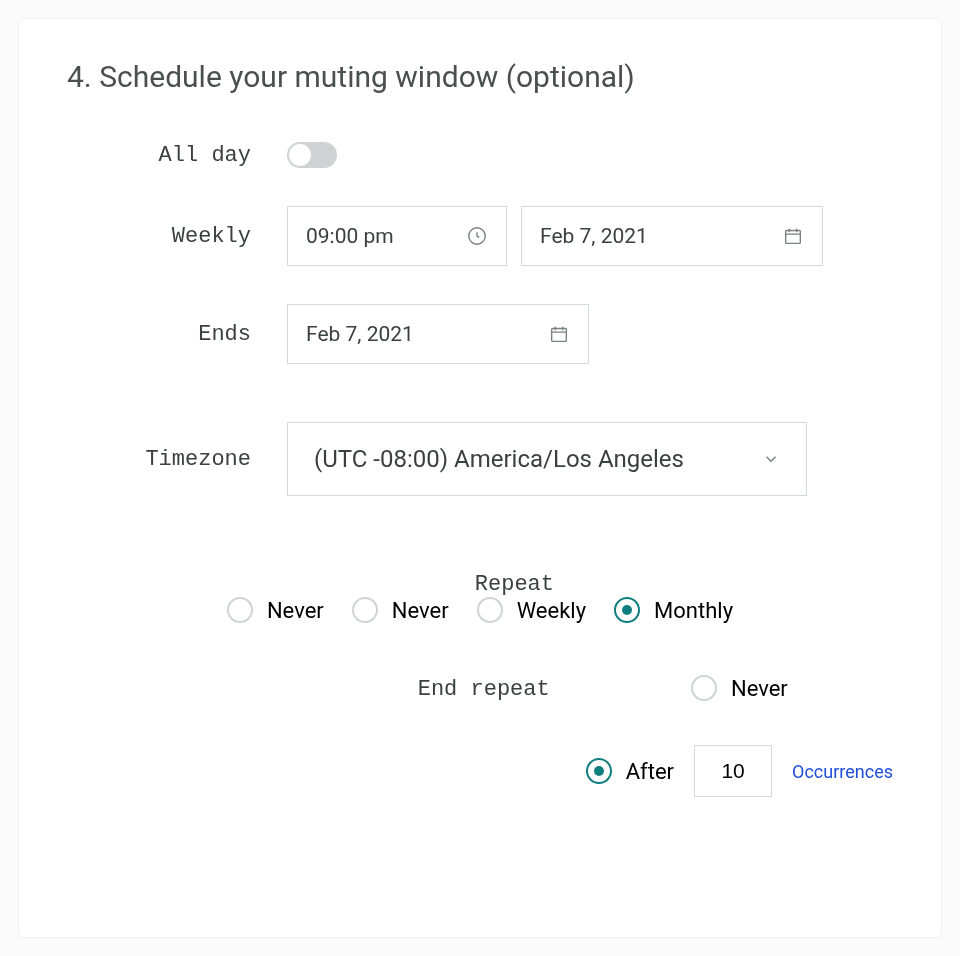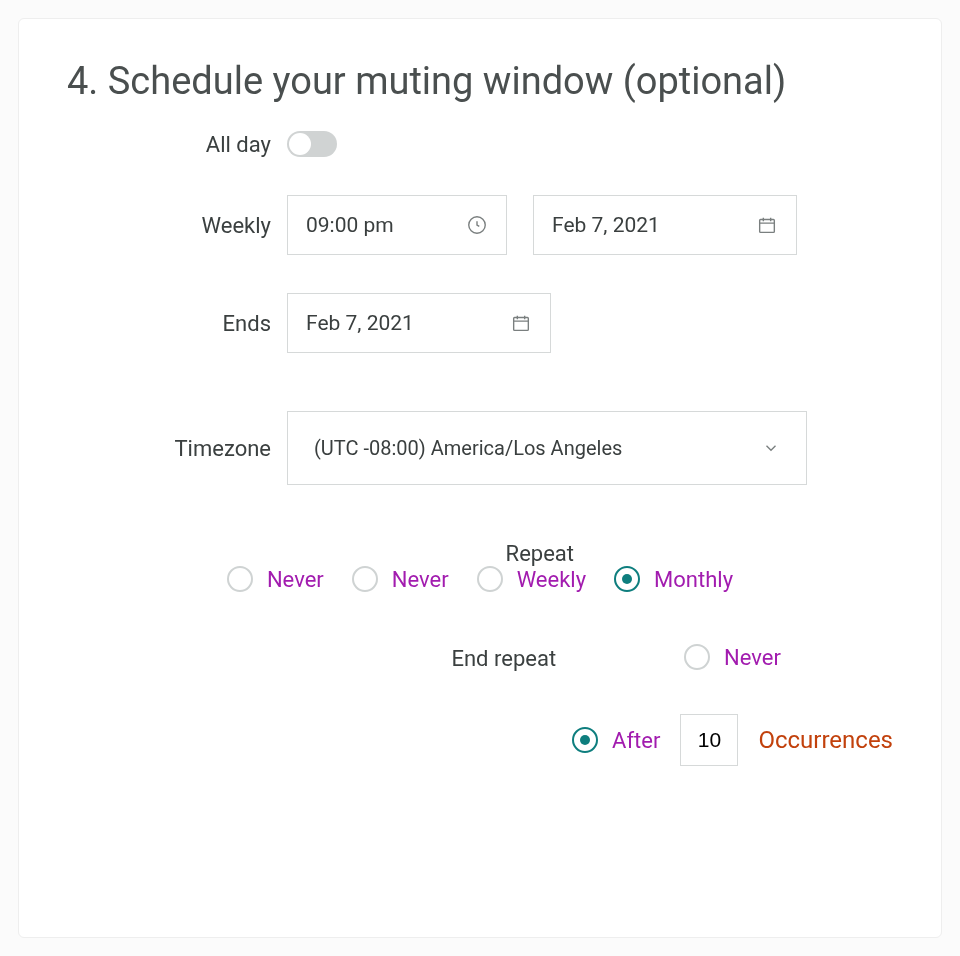--- a/index.html
+++ b/index.html
@@ -16,45 +16,46 @@
       color: #393f3f;
     }
     .panel {
       background: #ffffff;
       border: 1px solid #eeeeee;
       border-radius: 6px;
       padding: 40px 48px 56px 48px;
       height: 100%;
     }
     .section-title {
-      font-size: 38px;
+      font-size: 30px;
       font-weight: 400;
       color: #4a4f4f;
-      margin-bottom: 28px;
+      margin-bottom: 48px;
     }
     .form-row {
       display: flex;
       align-items: center;
       margin-bottom: 38px;
     }
     .form-row.align-top {
       align-items: flex-start;
       justify-content: flex-end;
     }
     .label-col {
       width: 220px;
       text-align: right;
-      padding-right: 16px;
+      padding-right: 36px;
       font-size: 22px;
       color: #3b4040;
+      font-family: Liberation Mono, monospace;
     }
     .controls-col {
       display: flex;
       align-items: center;
-      gap: 26px;
+      gap: 14px;
       flex-wrap: wrap;
     }
     
     .toggle {
       width: 50px;
       height: 26px;
       background: #d0d3d3;
       border-radius: 13px;
       position: relative;
       cursor: pointer;
@@ -74,33 +75,33 @@
       background: #ffffff;
       height: 60px;
       display: flex;
       align-items: center;
       justify-content: space-between;
       padding: 0 18px;
       font-size: 21px;
       color: #3a3f3f;
     }
     .time-box { width: 220px; }
-    .date-box { width: 264px; }
+    .date-box { width: 302px; }
     .input-text { flex: 1; }
     
     .select-box {
       border: 1px solid #d6d9d9;
       background: #ffffff;
       height: 74px;
       width: 520px;
       display: flex;
       align-items: center;
       justify-content: space-between;
       padding: 0 26px;
-      font-size: 20px;
+      font-size: 24px;
       color: #3a3f3f;
       cursor: pointer;
     }
     
     .radio-group {
       display: flex;
       align-items: center;
       gap: 28px;
       flex-wrap: wrap;
     }
@@ -124,21 +125,21 @@
       border-color: #0e7e7e;
     }
     .radio-dot {
       width: 10px;
       height: 10px;
       border-radius: 50%;
       background: #0e7e7e;
     }
     .radio-label {
       font-size: 22px;
-      color: #a21caf;
+      color: #000000;
     }
     
     .stacked {
       display: flex;
       flex-direction: column;
       gap: 44px;
     }
     .stack-row {
       display: flex;
       align-items: center;
@@ -151,31 +152,31 @@
       width: 256px;
       display: flex;
       align-items: center;
       justify-content: flex-end;
       padding: 0 18px;
     }
     .small-input {
       border: 1px solid #d6d9d9;
       background: #ffffff;
       height: 52px;
-      width: 58px;
+      width: 78px;
       text-align: center;
       font-size: 21px;
       outline: none;
     }
     .trail-text {
-      font-size: 24px;
-      color: #c2410c;
+      font-size: 18px;
+      color: #1d4ed8;
     }
     svg { flex-shrink: 0; }
-    .timezone-row { margin-top: 58px; margin-bottom: 56px; }
+    .timezone-row { margin-top: 58px; margin-bottom: 76px; }
     .repeat-row { margin-bottom: 52px; flex-direction: column; }
   </style>
 </head>
 <body>
 
 <div class="panel">
 
   <h2 class="section-title">4. Schedule your muting window (optional)</h2>
 
   <div class="form-row">

